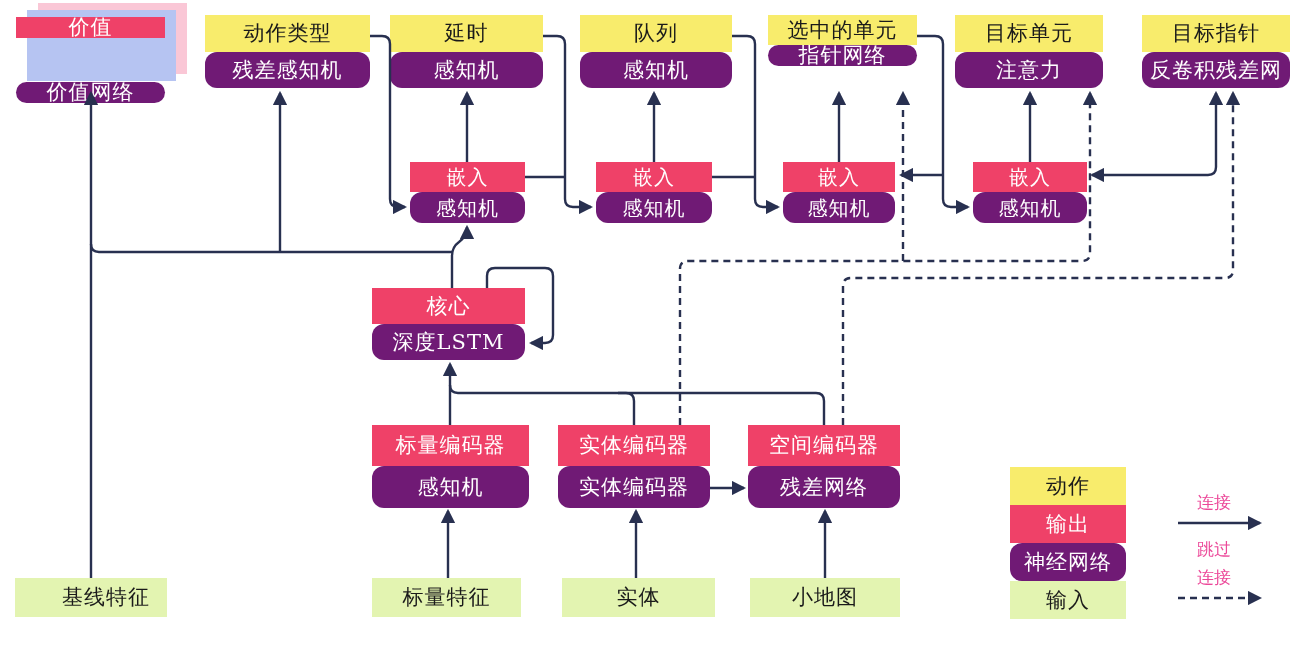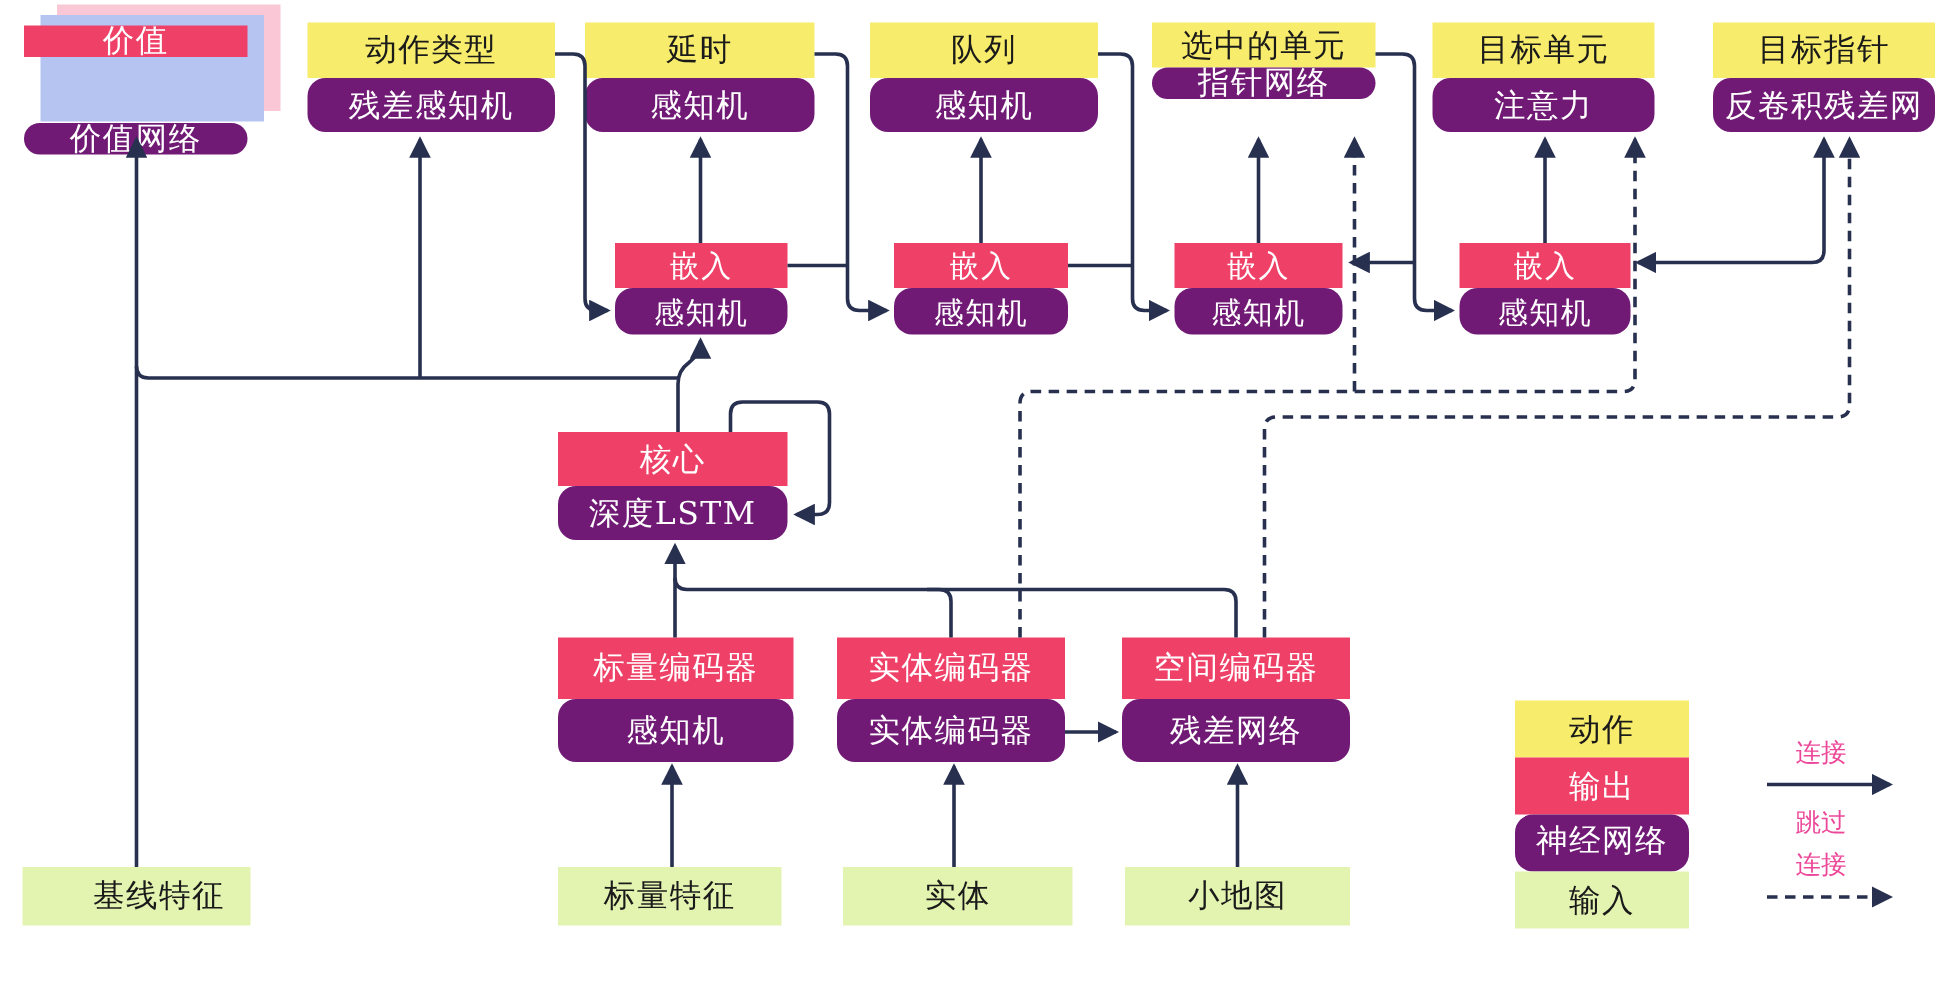--- a/index.html
+++ b/index.html
@@ -100,21 +100,21 @@
   <div class="node" style="left:562px;top:578px;width:153px;height:39px;">
     <div class="sec green" style="flex:1;">实体</div>
   </div>
   <div class="node" style="left:750px;top:578px;width:150px;height:39px;">
     <div class="sec green" style="flex:1;">小地图</div>
   </div>
 
   <div class="node" style="left:1010px;top:467px;width:116px;height:152px;text-align:right;">
     <div class="sec yellow" style="height:38px;">动作</div>
     <div class="sec pink" style="height:38px;">输出</div>
-    <div class="sec blue" style="height:38px;font-family:Liberation Mono, monospace;">神经网络</div>
+    <div class="sec blue" style="height:38px;">神经网络</div>
     <div class="sec green" style="flex:1;">输入</div>
   </div>
   <div class="lbl" style="left:1197px;top:493px;">连接</div>
   <div class="lbl" style="left:1197px;top:540px;">跳过</div>
   <div class="lbl" style="left:1197px;top:568px;">连接</div>
 
   <svg id="wires" width="1301" height="662" viewBox="0 0 1301 662">
     <defs>
       <marker id="ah" viewBox="0 0 10 10" refX="8.5" refY="5" markerWidth="6" markerHeight="6" orient="auto-start-reverse">
         <path d="M0,0 L10,5 L0,10 z" fill="#283050"></path>

